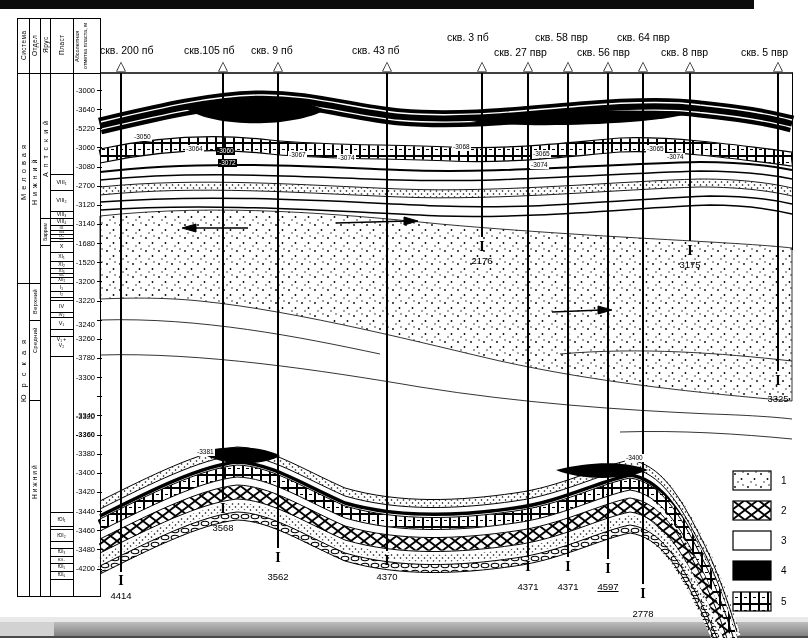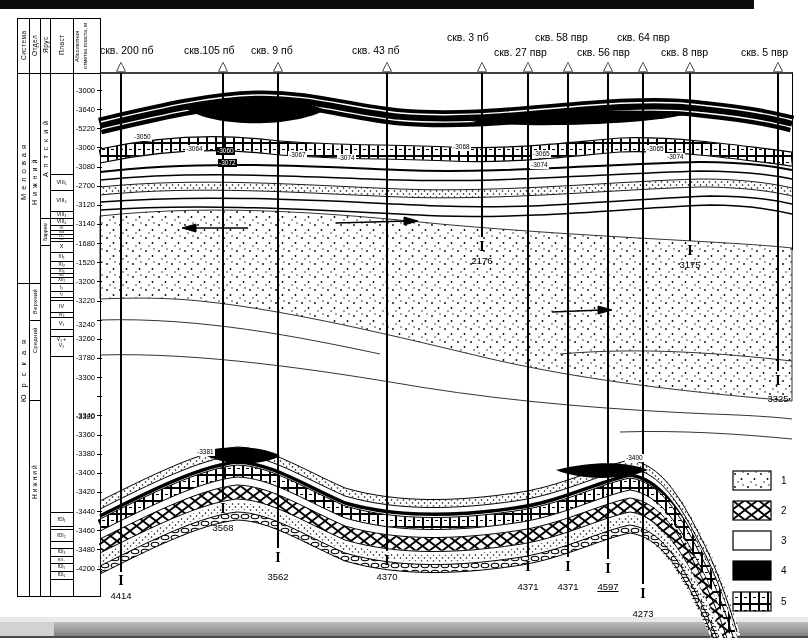--- a/index.html
+++ b/index.html
@@ -189,21 +189,21 @@
     <div class="tick" style="left: 72px; top: 334.32px; width: 23px;">-3260</div>
     <div class="tickdash" style="left: 96.5px; top: 338.82px;"></div>
     <div class="tick" style="left: 72px; top: 353.46px; width: 23px;">-3780</div>
     <div class="tickdash" style="left: 96.5px; top: 357.96px;"></div>
     <div class="tick" style="left: 72px; top: 372.6px; width: 23px;">-3300</div>
     <div class="tickdash" style="left: 96.5px; top: 377.1px;"></div>
     <div class="tick" style="left: 72px; top: 412px; width: 23px;">-3320</div>
     <div class="tickdash" style="left: 96.5px; top: 396.24px;"></div>
     <div class="tick" style="left: 72px; top: 410.88px; width: 23px;">-3340</div>
     <div class="tickdash" style="left: 96.5px; top: 415.38px;"></div>
-    <div class="tick" style="left: 72px; top: 430.02px; width: 23px;">-3360</div>
+    <div class="tick" style="left: 72px; top: 430.02px; width: 23px; font-weight: bold;">-3360</div>
     <div class="tickdash" style="left: 96.5px; top: 434.52px;"></div>
     <div class="tick" style="left: 72px; top: 449.16px; width: 23px;">-3380</div>
     <div class="tickdash" style="left: 96.5px; top: 453.66px;"></div>
     <div class="tick" style="left: 72px; top: 468.3px; width: 23px;">-3400</div>
     <div class="tickdash" style="left: 96.5px; top: 472.8px;"></div>
     <div class="tick" style="left: 72px; top: 487.44px; width: 23px;">-3420</div>
     <div class="tickdash" style="left: 96.5px; top: 491.94px;"></div>
     <div class="tick" style="left: 72px; top: 506.58px; width: 23px;">-3440</div>
     <div class="tickdash" style="left: 96.5px; top: 511.08px;"></div>
     <div class="tick" style="left: 72px; top: 525.72px; width: 23px;">-3460</div>
@@ -315,21 +315,21 @@
     <div class="wval" style="left: 552px; top: 581px;">4371</div>
     <div class="wlabel" style="left: 577px; top: 46px;">скв. 56 пвр</div>
     <div class="wtri" style="left: 601px; top: 58px;">△</div>
     <div class="wline" style="left: 607.2px; top: 73px; height: 486px;"></div>
     <div class="wmark" style="left: 603px; top: 561px;">I</div>
     <div class="wval" style="left: 592px; top: 581px; text-decoration: underline;">4597</div>
     <div class="wlabel" style="left: 617px; top: 31px;">скв. 64 пвр</div>
     <div class="wtri" style="left: 636px; top: 58px;">△</div>
     <div class="wline" style="left: 642.2px; top: 73px; height: 511px;"></div>
     <div class="wmark" style="left: 638px; top: 586px;">I</div>
-    <div class="wval" style="left: 627px; top: 608px;">4273</div>
+    <div class="wval" style="left: 627px; top: 608px;">2778</div>
     <div class="wlabel" style="left: 661px; top: 46px;">скв. 8 пвр</div>
     <div class="wtri" style="left: 683px; top: 58px;">△</div>
     <div class="wline" style="left: 689.2px; top: 73px; height: 168px;"></div>
     <div class="wmark" style="left: 685px; top: 243px;">I</div>
     <div class="wval" style="left: 674px; top: 259px;">3175</div>
     <div class="wlabel" style="left: 741px; top: 46px;">скв. 5 пвр</div>
     <div class="wtri" style="left: 771px; top: 58px;">△</div>
     <div class="wline" style="left: 777.2px; top: 73px; height: 298px;"></div>
     <div class="wmark" style="left: 773px; top: 373px;">I</div>
     <div class="wval" style="left: 762px; top: 393px;">3325</div>

